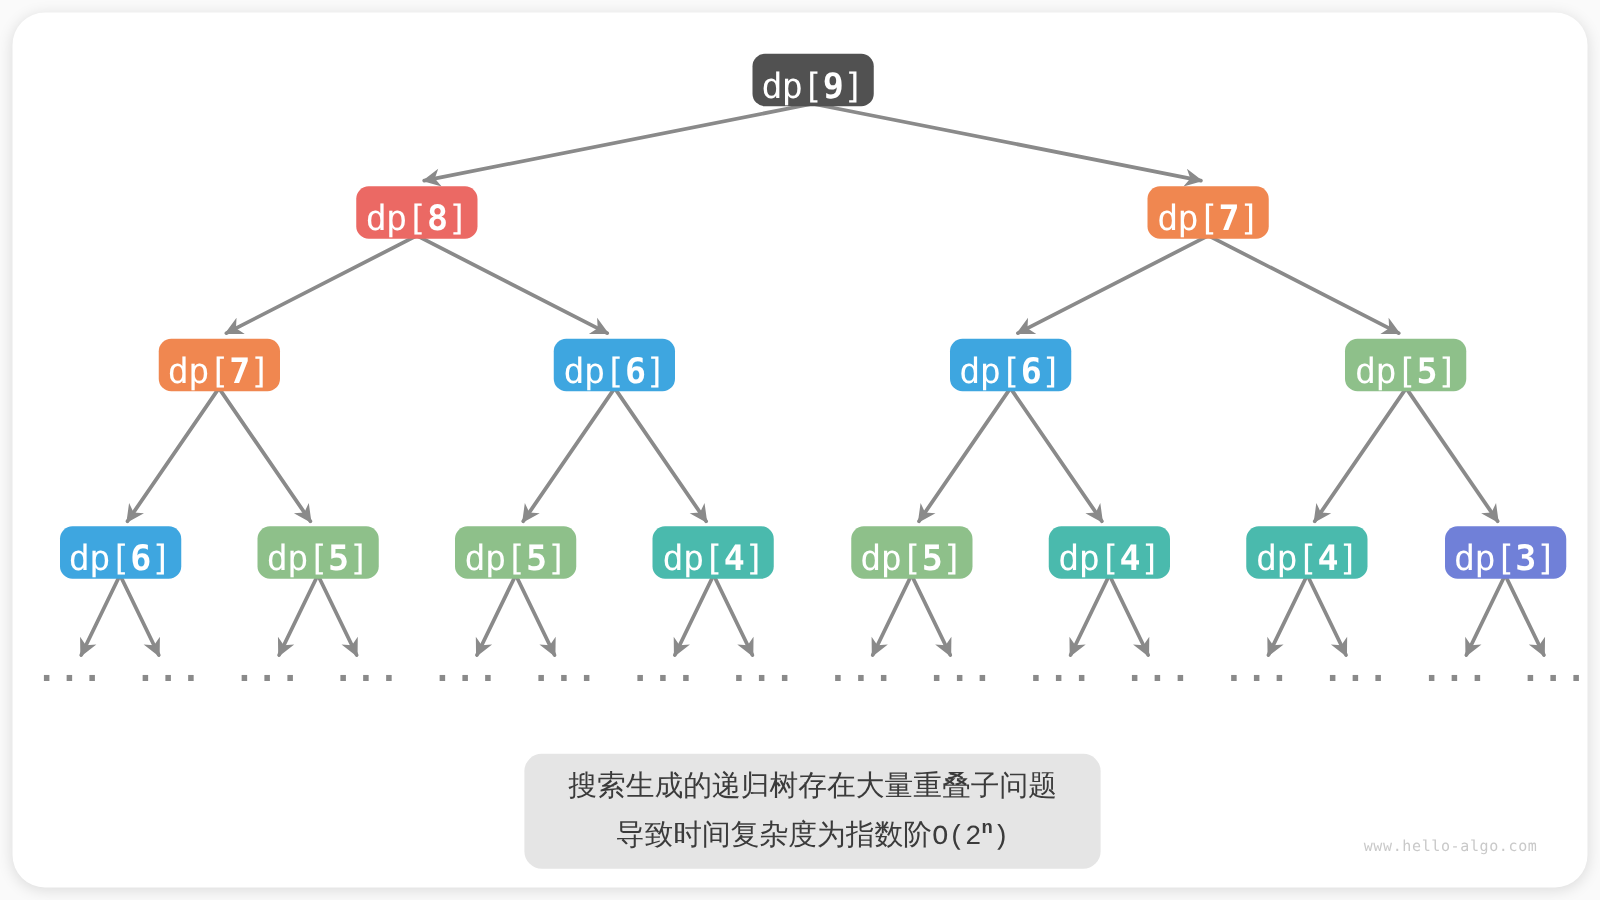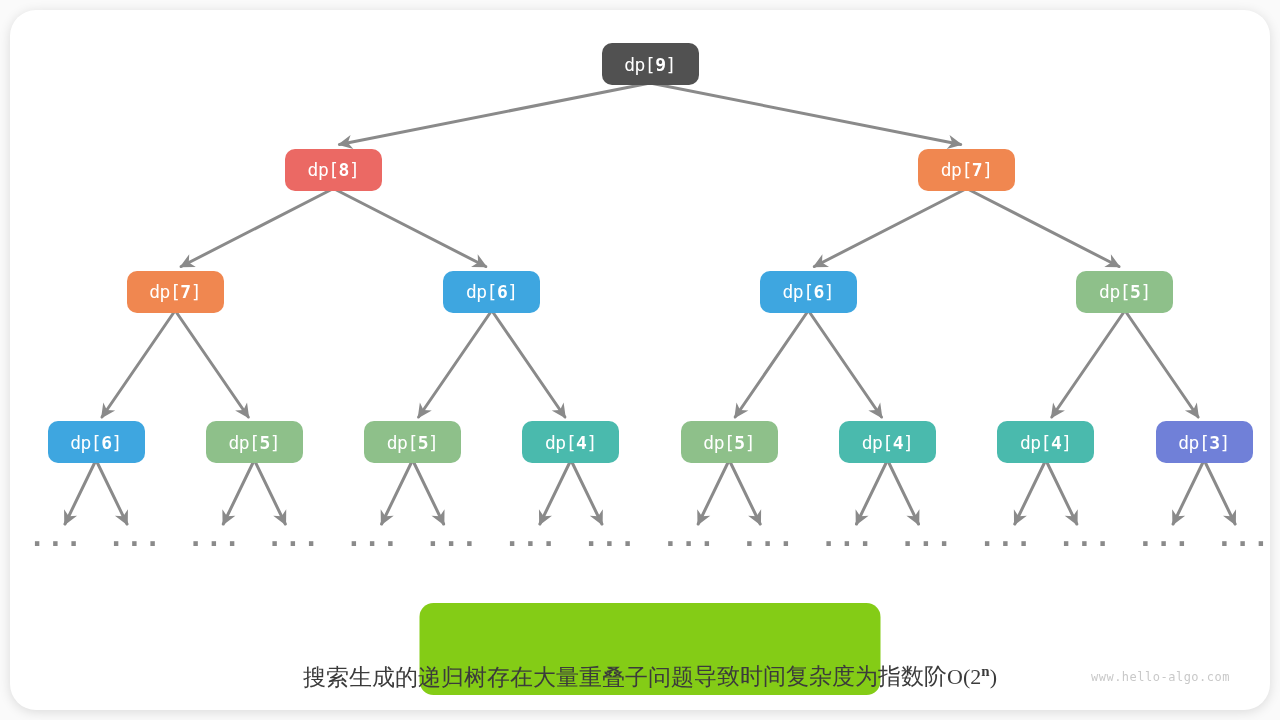--- a/index.html
+++ b/index.html
@@ -18,52 +18,52 @@
   }
   svg.edges {
     position:absolute; left:0; top:0;
     pointer-events:none;
   }
   .node {
     position:absolute;
     width:97px; height:42px;
     border-radius:10px;
     color:#ffffff;
-    display:flex; align-items:center; justify-content:center;
+    display:flex; align-items:flex-end; justify-content:center;
     font-family:"DejaVu Sans Mono", monospace;
-    font-size:18px;
+    font-size:28px;
     letter-spacing:-0.5px;
     white-space:nowrap;
   }
   .node b { font-weight:bold; }
   .leaf {
     position:absolute;
     transform:translateX(-50%);
     color:#8a8a8a;
     font-family:"DejaVu Sans Mono", monospace;
     font-weight:bold;
     font-size:27px;
     letter-spacing:2px;
     line-height:22px;
   }
   .caption {
     position:absolute; left:640px; top:593px;
     transform:translateX(-50%);
     width:461px; height:92px;
-    background:#84cc16;
+    background:#e5e5e5;
     border-radius:14px;
-    display:flex; flex-direction:row;
-    align-items:flex-end; justify-content:center;
+    display:flex; flex-direction:column;
+    align-items:center; justify-content:center;
     color:#3b3b3b;
     font-size:23px;
     line-height:36px;
     white-space:nowrap;
   }
   .formula {
-    font-family:Liberation Serif, serif;
+    font-family:Liberation Mono, monospace;
     font-size:22px;
   }
   .formula sup {
     font-weight:bold;
     font-size:15px;
     vertical-align:super;
   }
   .watermark {
     position:absolute; right:40px; bottom:26px;
     color:#c9c9c9;

